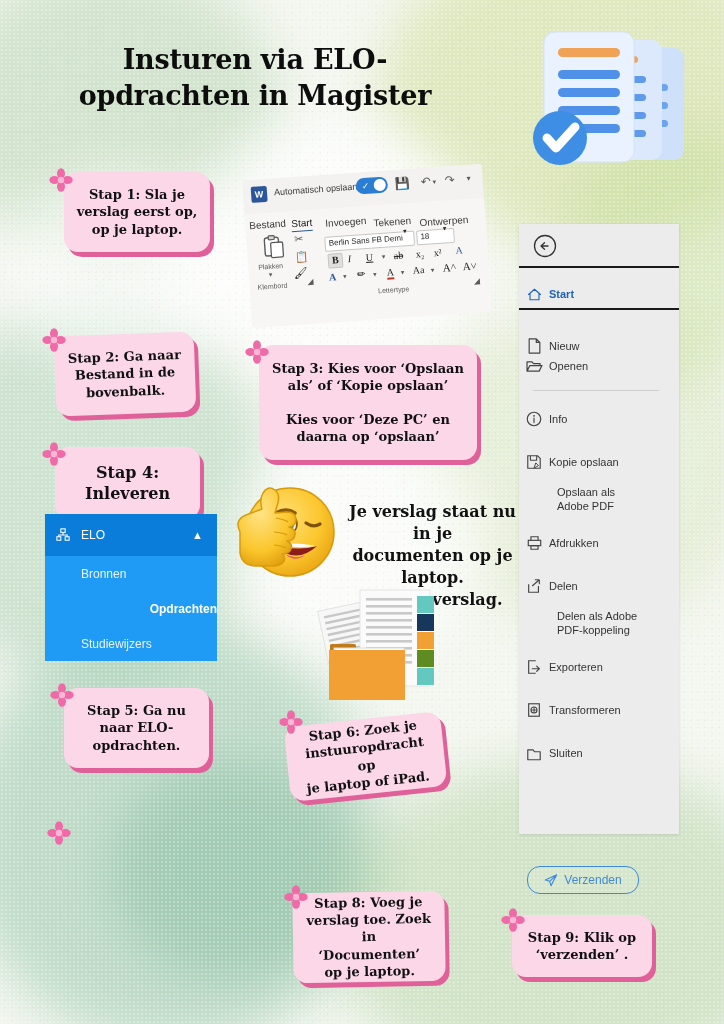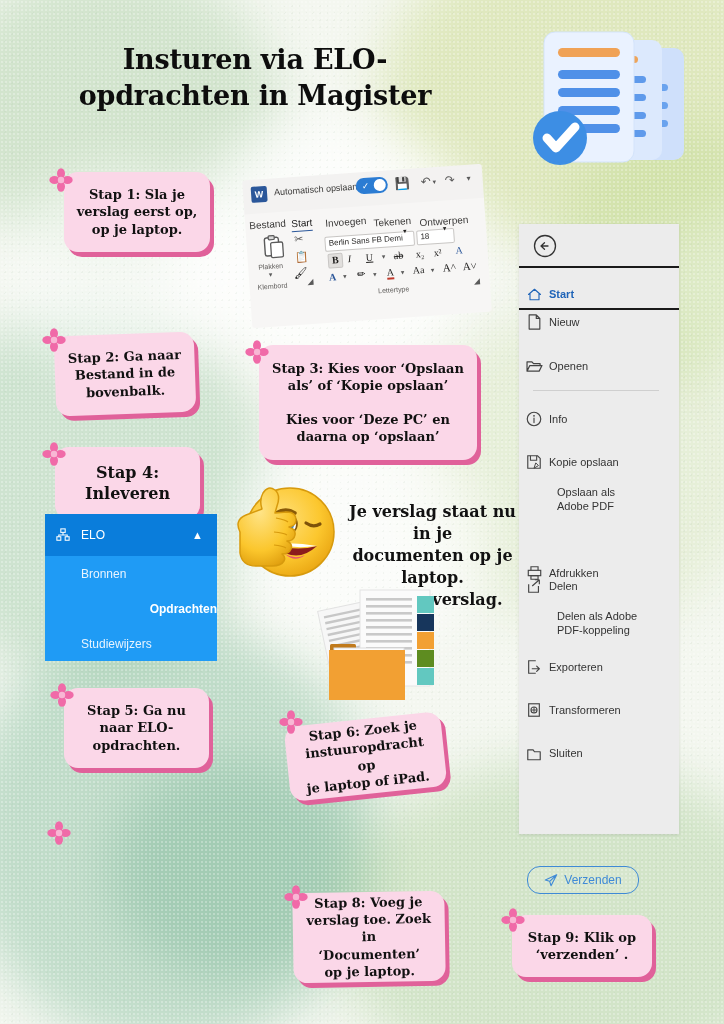--- a/index.html
+++ b/index.html
@@ -238,21 +238,21 @@
     <div class="bs-item active" style="top:56px;">
       <span class="ic">
         <svg width="15" height="15" viewBox="0 0 20 20">
             <path d="M10 3 L18 10 M10 3 L2 10 M4 9 v8 h12 v-8" fill="none" stroke="#1f64b8" stroke-width="1.5" stroke-linecap="round" stroke-linejoin="round"></path>
           </svg>
       </span>
       <span>Start</span>
     </div>
     <div class="bs-rule" style="top:84px;"></div>
 
-    <div class="bs-item" style="top:84px;">
+    <div class="bs-item" style="top:108px;">
       <span class="ic">
         <svg width="15" height="16" viewBox="0 0 16 18">
             <path d="M2 1 h8 l4 4 v12 H2 z M10 1 v4 h4" fill="none" stroke="#444" stroke-width="1.3" stroke-linejoin="round"></path>
           </svg>
       </span>
       <span>Nieuw</span>
     </div>
     <div class="bs-item" style="top:128px;">
       <span class="ic">
         <svg width="17" height="14" viewBox="0 0 18 15">
@@ -280,21 +280,21 @@
           <path d="M5 2 v5 h7 V2" fill="none" stroke="#444" stroke-width="1.2"></path>
           <path d="M9 16 l2 -6 l3 3 l-5 3z" fill="none" stroke="#444" stroke-width="1.1"></path>
           </svg>
       </span>
       <span>Kopie opslaan</span>
     </div>
     <div class="bs-item noicon" style="top:259px;white-space:pre-line;">
       <span>Opslaan als
 Adobe PDF</span>
     </div>
-    <div class="bs-item" style="top:305px;margin-top:30px;">
+    <div class="bs-item" style="top:305px;">
       <span class="ic">
         <svg width="17" height="16" viewBox="0 0 18 18">
             <path d="M5 6 V2 h8 v4" fill="none" stroke="#444" stroke-width="1.3"></path>
           <rect x="2" y="6" width="14" height="6" fill="none" stroke="#444" stroke-width="1.3"></rect>
           <path d="M5 12 h8 v4 H5z" fill="none" stroke="#444" stroke-width="1.3"></path>
           </svg>
       </span>
       <span>Afdrukken</span>
     </div>
     <div class="bs-item" style="top:348px;">

